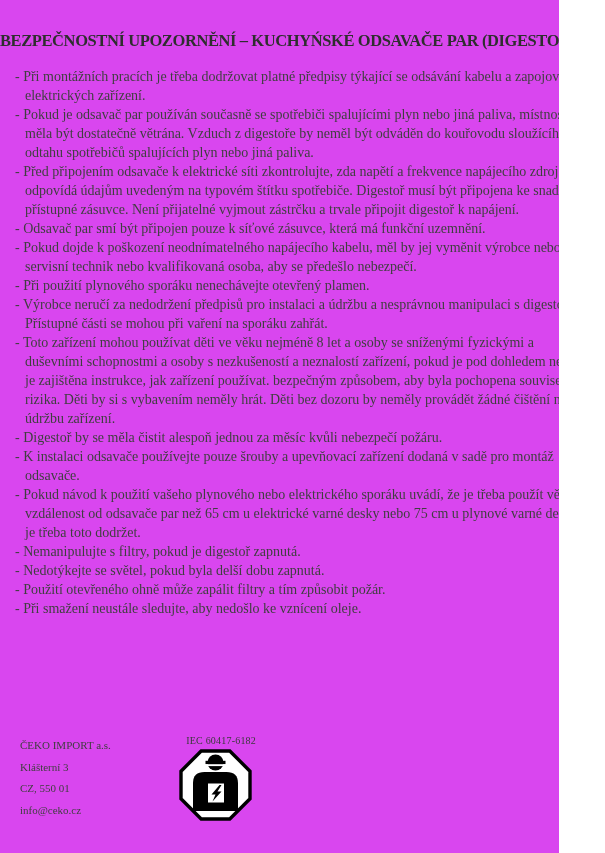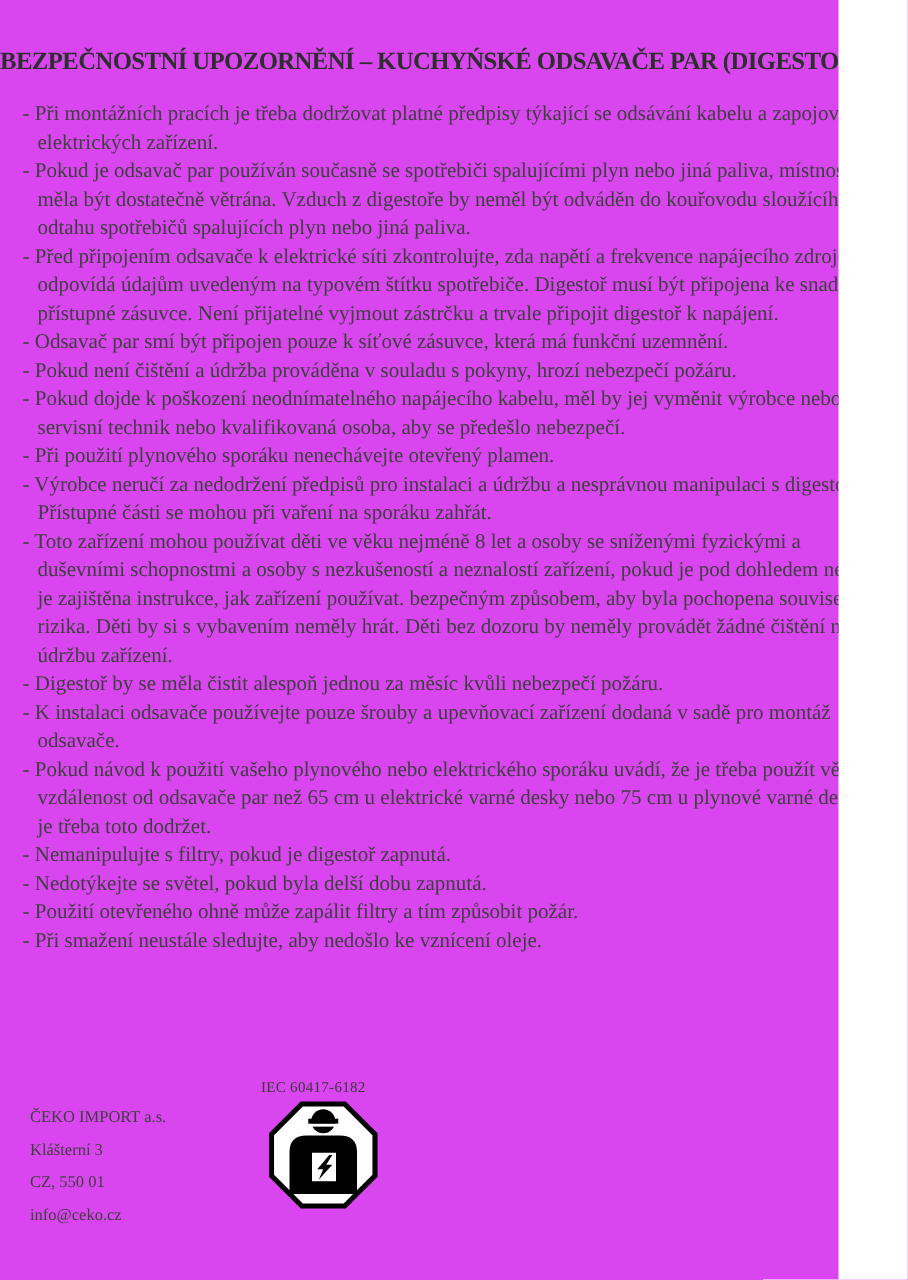--- a/index.html
+++ b/index.html
@@ -40,23 +40,23 @@
     position: absolute;
     left: 20px;
     top: 735px;
     font-size: 11px;
     line-height: 21.5px;
     color: #3f3f3f;
   }
   .symbol-block {
     position: absolute;
     left: 174px;
-    top: 720px;
+    top: 735px;
     width: 82px;
-    text-align: left;
+    text-align: right;
   }
   .symbol-label {
     font-size: 10px;
     color: #3a3a3a;
     letter-spacing: 0.2px;
     margin-bottom: 3px;
     white-space: nowrap;
   }
   .electrician-svg { display: block; margin: 0 auto; }
 </style>
@@ -65,21 +65,20 @@
 
 <div class="page">
 
   <div class="doc-title">BEZPEČNOSTNÍ UPOZORNĚNÍ – KUCHYŃSKÉ ODSAVAČE PAR (DIGESTOŘE)</div>
 
   <div class="warnings">
     <div class="warning-item">- Při montážních pracích je třeba dodržovat platné předpisy týkající se odsávání kabelu a zapojování elektrických zařízení.</div>
     <div class="warning-item">- Pokud je odsavač par používán současně se spotřebiči spalujícími plyn nebo jiná paliva, místnost by měla být dostatečně větrána. Vzduch z digestoře by neměl být odváděn do kouřovodu sloužícího k odtahu spotřebičů spalujících plyn nebo jiná paliva.</div>
     <div class="warning-item">- Před připojením odsavače k elektrické síti zkontrolujte, zda napětí a frekvence napájecího zdroje odpovídá údajům uvedeným na typovém štítku spotřebiče. Digestoř musí být připojena ke snadno přístupné zásuvce. Není přijatelné vyjmout zástrčku a trvale připojit digestoř k napájení.</div>
     <div class="warning-item">- Odsavač par smí být připojen pouze k síťové zásuvce, která má funkční uzemnění.</div>
-    <div class="warning-item">- Pokud není čištění a údržba prováděna v souladu s pokyny, hrozí nebezpečí požáru.</div>
     <div class="warning-item">- Pokud dojde k poškození neodnímatelného napájecího kabelu, měl by jej vyměnit výrobce nebo servisní technik nebo kvalifikovaná osoba, aby se předešlo nebezpečí.</div>
     <div class="warning-item">- Při použití plynového sporáku nenechávejte otevřený plamen.</div>
     <div class="warning-item">- Výrobce neručí za nedodržení předpisů pro instalaci a údržbu a nesprávnou manipulaci s digestoří. Přístupné části se mohou při vaření na sporáku zahřát.</div>
     <div class="warning-item">- Toto zařízení mohou používat děti ve věku nejméně 8 let a osoby se sníženými fyzickými a duševními schopnostmi a osoby s nezkušeností a neznalostí zařízení, pokud je pod dohledem nebo je zajištěna instrukce, jak zařízení používat. bezpečným způsobem, aby byla pochopena související rizika. Děti by si s vybavením neměly hrát. Děti bez dozoru by neměly provádět žádné čištění nebo údržbu zařízení.</div>
     <div class="warning-item">- Digestoř by se měla čistit alespoň jednou za měsíc kvůli nebezpečí požáru.</div>
     <div class="warning-item">- K instalaci odsavače používejte pouze šrouby a upevňovací zařízení dodaná v sadě pro montáž odsavače.</div>
     <div class="warning-item">- Pokud návod k použití vašeho plynového nebo elektrického sporáku uvádí, že je třeba použít větší vzdálenost od odsavače par než 65 cm u elektrické varné desky nebo 75 cm u plynové varné desky, je třeba toto dodržet.</div>
     <div class="warning-item">- Nemanipulujte s filtry, pokud je digestoř zapnutá.</div>
     <div class="warning-item">- Nedotýkejte se světel, pokud byla delší dobu zapnutá.</div>
     <div class="warning-item">- Použití otevřeného ohně může zapálit filtry a tím způsobit požár.</div>

